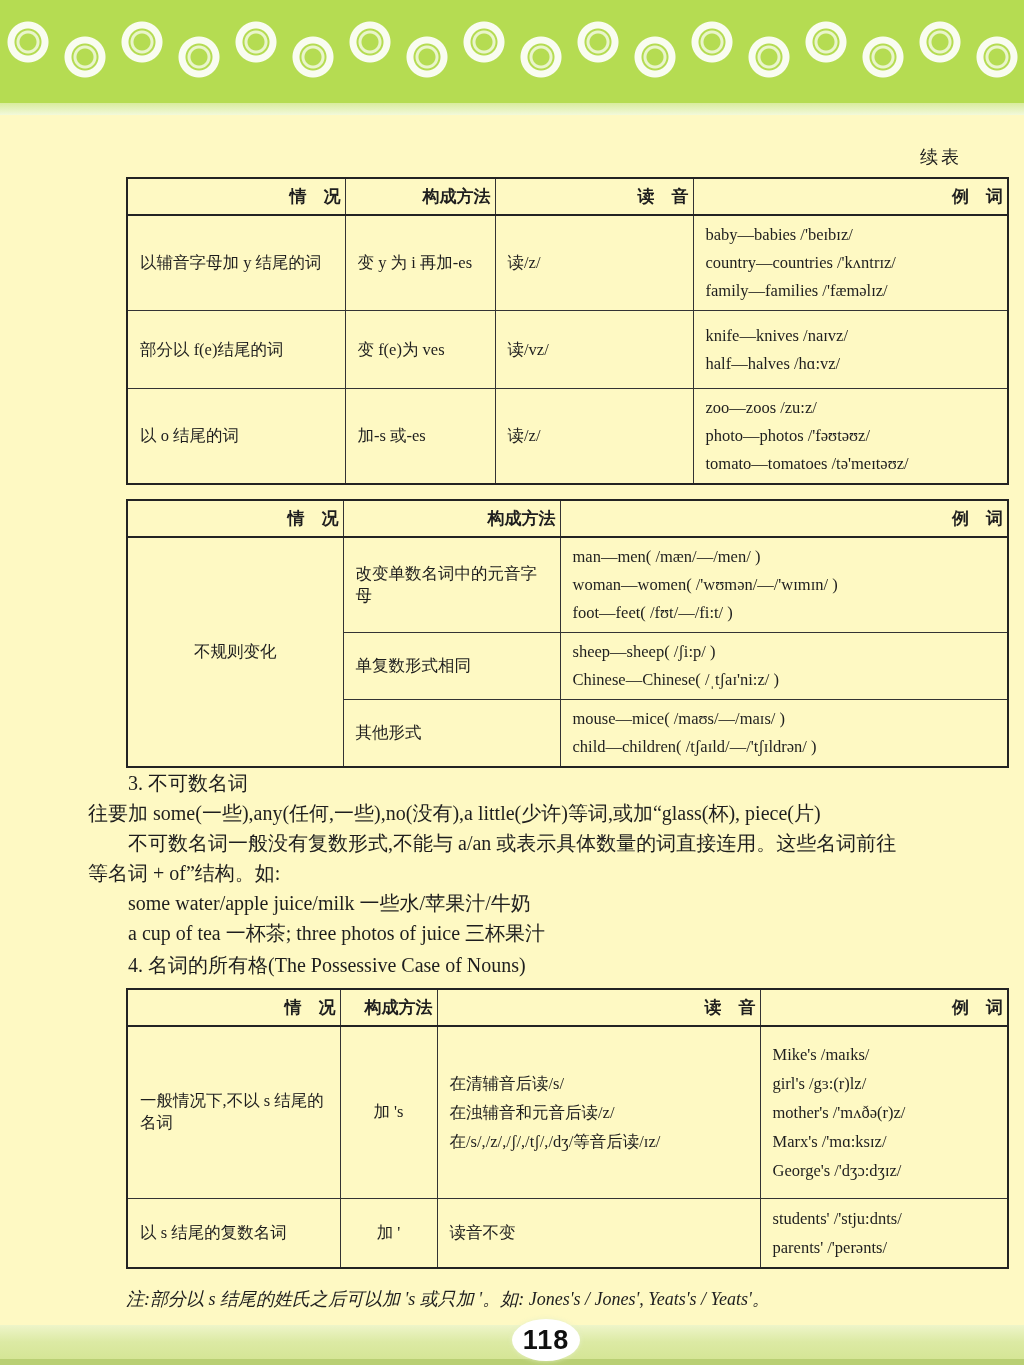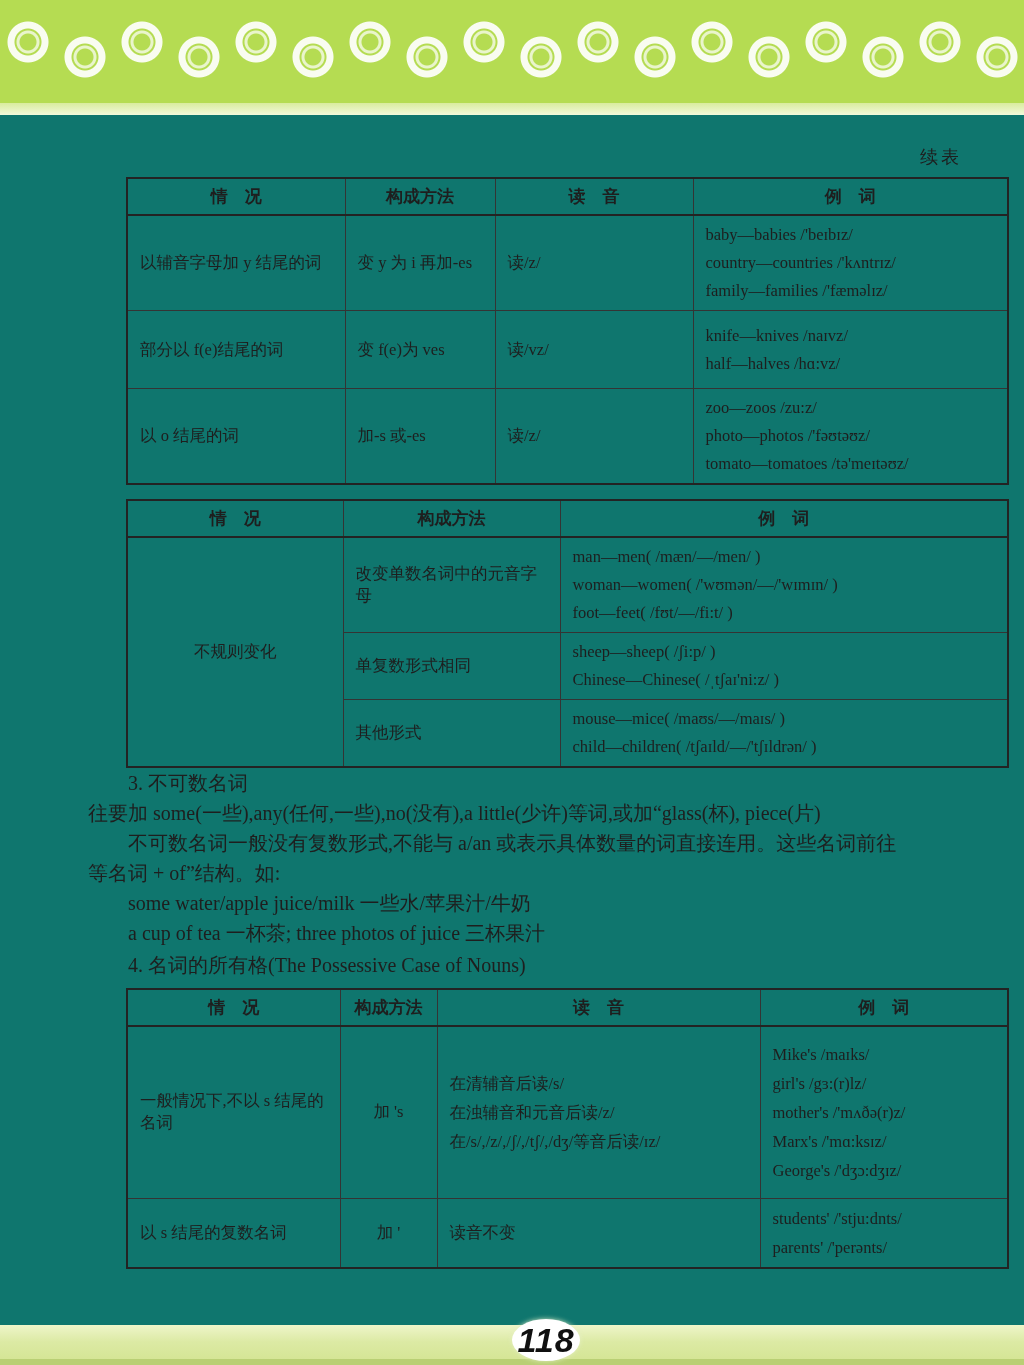--- a/index.html
+++ b/index.html
@@ -1,20 +1,20 @@
 <!DOCTYPE html>
 <html><head>
 <meta charset="utf-8">
 <style>
   html,body{margin:0;padding:0;background:#e8e8e4;}
   .page{
     position:relative;
     width:1024px;height:1365px;
     margin:0 auto;
-    background:#0f766e;
+    background:#fef9c3;
     overflow:hidden;
     font-family:"Liberation Serif","DejaVu Serif",serif;
     color:#1e1e1e;
   }
   
   .top-band{
     height:103px;
     background-color:#b5dc52;
     background-image:
       radial-gradient(circle at 28px 42px, rgba(181,220,82,0) 8px, rgba(255,255,255,.7) 9px, rgba(255,255,255,.7) 11px, rgba(181,220,82,0) 12px, rgba(181,220,82,0) 13px, rgba(255,255,255,.92) 14px, rgba(255,255,255,.92) 20px, rgba(181,220,82,0) 21px),
@@ -41,21 +41,21 @@
   th,td{
     border:1px solid #343434;
     padding:5px 12px;
     vertical-align:middle;
     font-size:16.5px;
     word-break:break-word;
   }
   th{
     font-weight:bold;
     font-size:17px;
-    text-align:center;
+    text-align:right;
     padding:6px 4px;
     border-bottom:2px solid #232323;
   }
   .t1 thead tr{height:35px;}
   .t1 .r0{height:95px;} .t1 .r1{height:78px;} .t1 .r2{height:84px;}
   .t2{margin-top:14px;}
   .t2 thead tr{height:30px;}
   .t2 .r0{height:94px;} .t2 .r1{height:48px;} .t2 .r2{height:48px;}
   .t3{margin-top:8px;}
   .t3 thead tr{height:32px;}
@@ -82,22 +82,22 @@
   .page-badge{
     position:absolute;left:512px;bottom:4px;
     width:68px;height:42px;
     background:#fff;
     border-radius:50%;
     box-shadow:0 0 5px rgba(230,240,200,.9);
     display:flex;align-items:center;justify-content:center;
   }
   .page-badge span{
     font-family:"Liberation Sans","DejaVu Sans",sans-serif;
-    font-weight:bold;font-style:italic;
-    font-size:34px;color:#101010;letter-spacing:1px;text-align:right;
+    font-weight:bold;
+    font-size:27px;color:#101010;letter-spacing:1px;text-align:right;
   }
 </style>
 </head>
 <body>
 
 <div class="page">
 
   <div class="top-band"></div>
   <div class="top-strip"></div>
 
@@ -238,20 +238,21 @@
           <td style="text-align:center;padding:5px 4px;">加 '</td>
           <td>读音不变</td>
           <td class="xlines">
             <div>students' /'stju:dnts/</div>
             <div>parents' /'perənts/</div>
           </td>
         </tr>
       </tbody>
     </table>
 
+    <div class="note-line">注:部分以 s 结尾的姓氏之后可以加 's 或只加 '。如: Jones's / Jones', Yeats's / Yeats'。</div>
 
   </div>
 
   <div class="bottom-band"></div>
   <div class="page-badge">
     <span>118</span>
   </div>
 
 </div>
 

